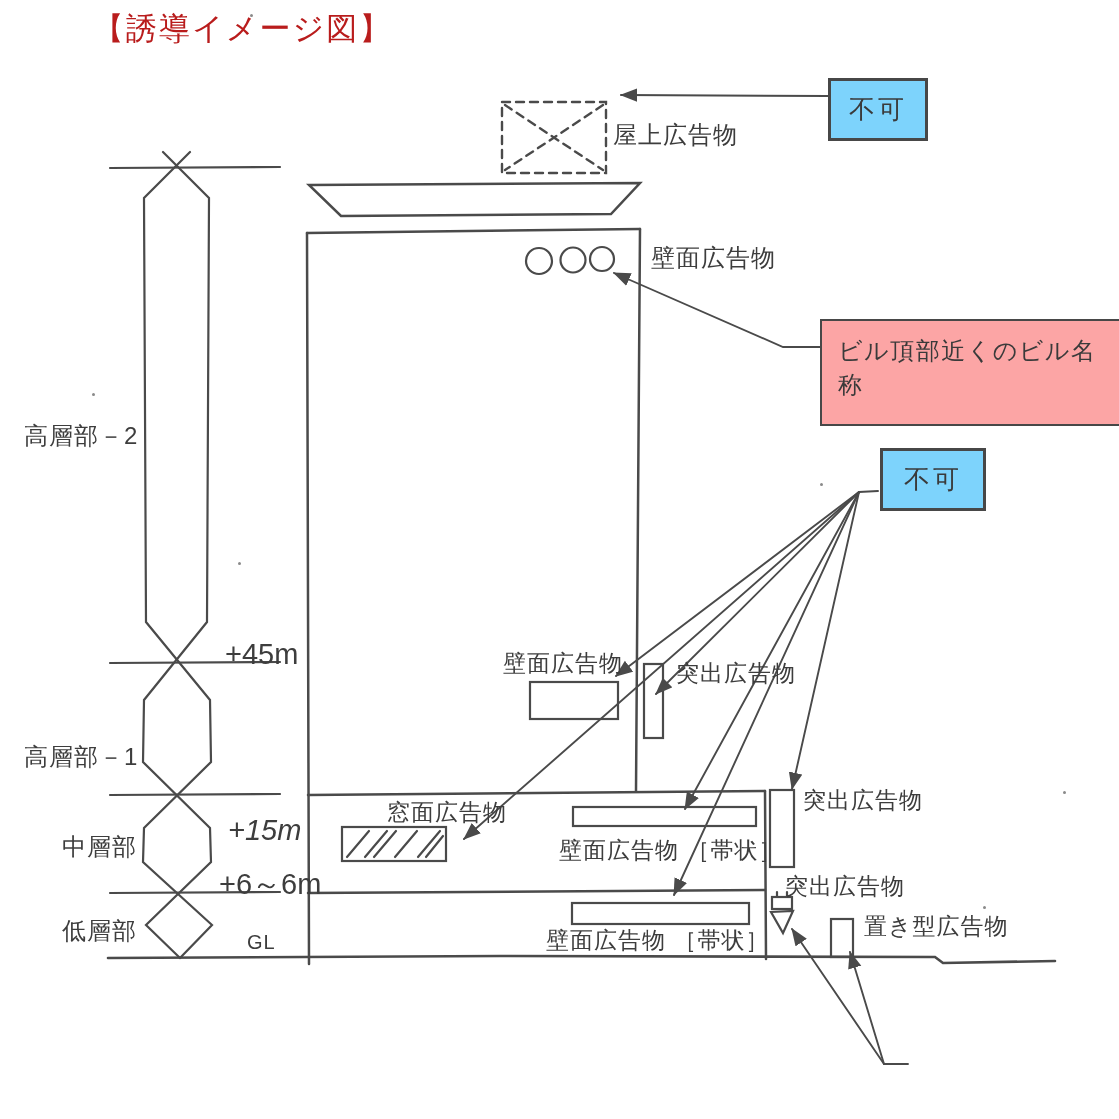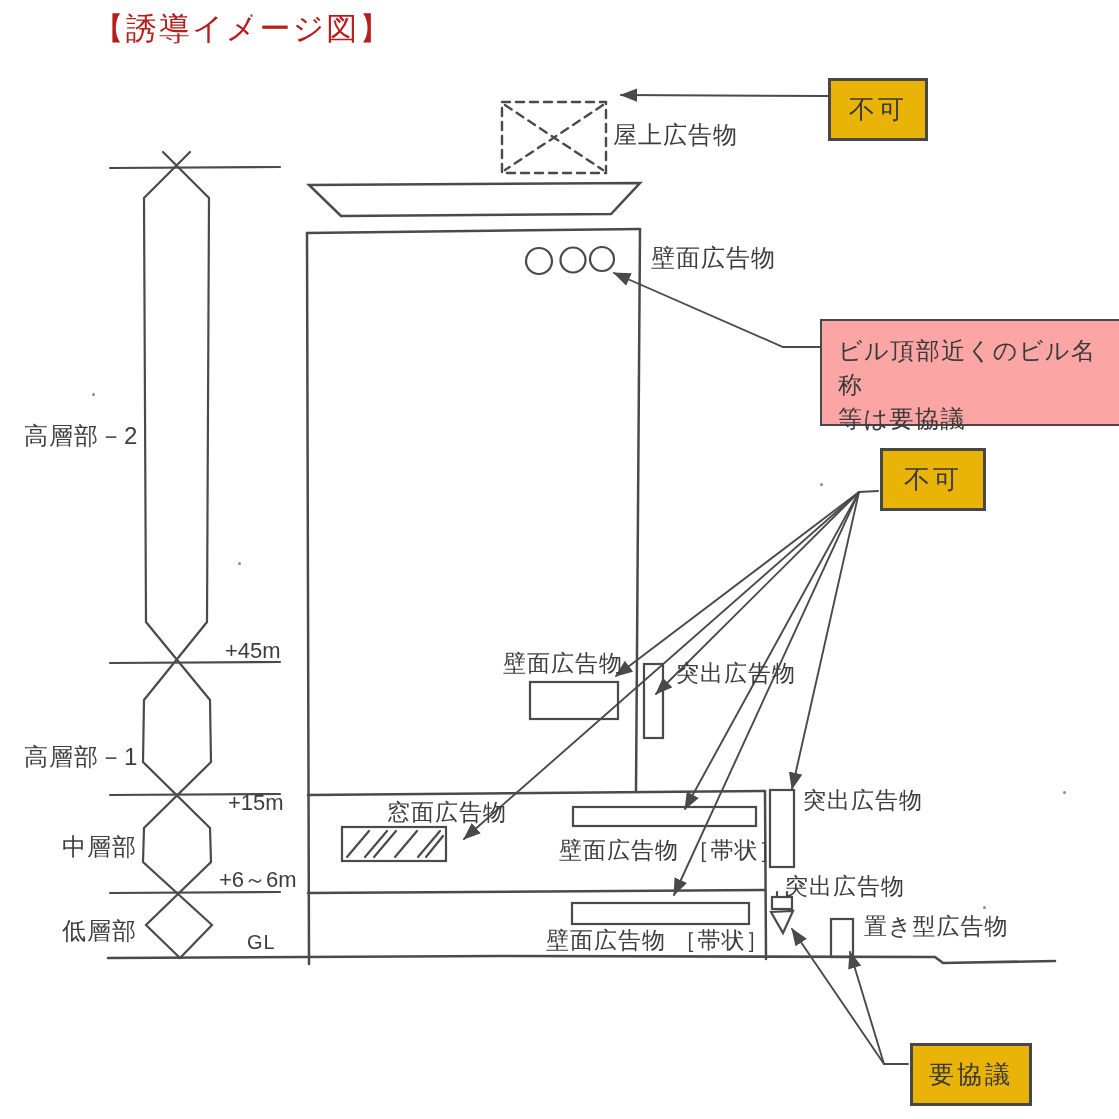--- a/index.html
+++ b/index.html
@@ -2,23 +2,23 @@
 <html><head>
 <meta charset="utf-8">
 <style>
   html,body{margin:0;padding:0;background:#ffffff;}
   #page{position:relative;width:1119px;height:1119px;background:#ffffff;overflow:hidden;
         font-family:"Liberation Sans","DejaVu Sans",sans-serif;color:#3d3d3d;}
   #linework{position:absolute;left:0;top:0;}
   .lbl{position:absolute;white-space:nowrap;font-size:23px;letter-spacing:1px;color:#3d3d3d;}
   .title{position:absolute;left:93px;top:8px;font-size:31px;letter-spacing:2px;color:#b91c1c;}
   .zone{font-size:24px;}
-  .level{font-size:22px;letter-spacing:0;}
+  .level{font-size:29px;letter-spacing:0;}
   .gl{font-size:20px;letter-spacing:1px;}
-  .cbox{position:absolute;border:3px solid #474747;background:#eab308;
+  .cbox{position:absolute;border:3px solid #474747;background:#7dd3fc;
         display:flex;align-items:center;justify-content:center;
         font-size:26px;letter-spacing:3px;color:#3a3a3a;}
   .notebox{position:absolute;border:2.5px solid #474747;background:#fca5a5;
         font-size:24px;line-height:34px;letter-spacing:1.5px;color:#3a3a3a;
         padding:13px 26px 0 16px;margin-top:16px;}
   .speck{position:absolute;width:3px;height:3px;border-radius:50%;background:#8a8a8a;}
 </style>
 </head>
 <body>
 
@@ -111,38 +111,34 @@
   </svg>
 
   <div class="title">【誘導イメージ図】</div>
 
   <div class="cbox" style="left:828px;top:78px;width:94px;height:57px;">
     <span>不可</span>
   </div>
 
   <div class="notebox" style="left:820px;top:303px;width:260px;height:90px;">
     <div>ビル頂部近くのビル名称</div>
-    <div>等は要協議</div>
   </div>
 
   <div class="cbox" style="left:880px;top:448px;width:100px;height:57px;">
     <span>不可</span>
   </div>
 
-  <div class="cbox" style="left:910px;top:1043px;width:116px;height:57px;font-size:25px;">
-    <span>要協議</span>
-  </div>
 
   <div class="lbl zone" style="left:24px;top:420px;">高層部－2</div>
   <div class="lbl zone" style="left:24px;top:713px;margin-top:28px;">高層部－1</div>
   <div class="lbl zone" style="left:62px;top:831px;">中層部</div>
   <div class="lbl zone" style="left:62px;top:915px;">低層部</div>
 
   <div class="lbl level" style="left:225px;top:638px;">+45m</div>
-  <div class="lbl level" style="left:228px;top:790px;">+15m</div>
+  <div class="lbl level" style="left:228px;top:814px;font-style:italic;">+15m</div>
   <div class="lbl level" style="left:219px;top:865px;">+6～6m</div>
   <div class="lbl gl" style="left:247px;top:931px;">GL</div>
 
   <div class="lbl" style="left:613px;top:119px;font-size:24px;">屋上広告物</div>
   <div class="lbl" style="left:651px;top:242px;font-size:24px;">壁面広告物</div>
   <div class="lbl" style="left:503px;top:648px;">壁面広告物</div>
   <div class="lbl" style="left:676px;top:658px;">突出広告物</div>
   <div class="lbl" style="left:387px;top:797px;">窓面広告物</div>
   <div class="lbl" style="left:559px;top:835px;">壁面広告物 ［帯状］</div>
   <div class="lbl" style="left:803px;top:785px;">突出広告物</div>

